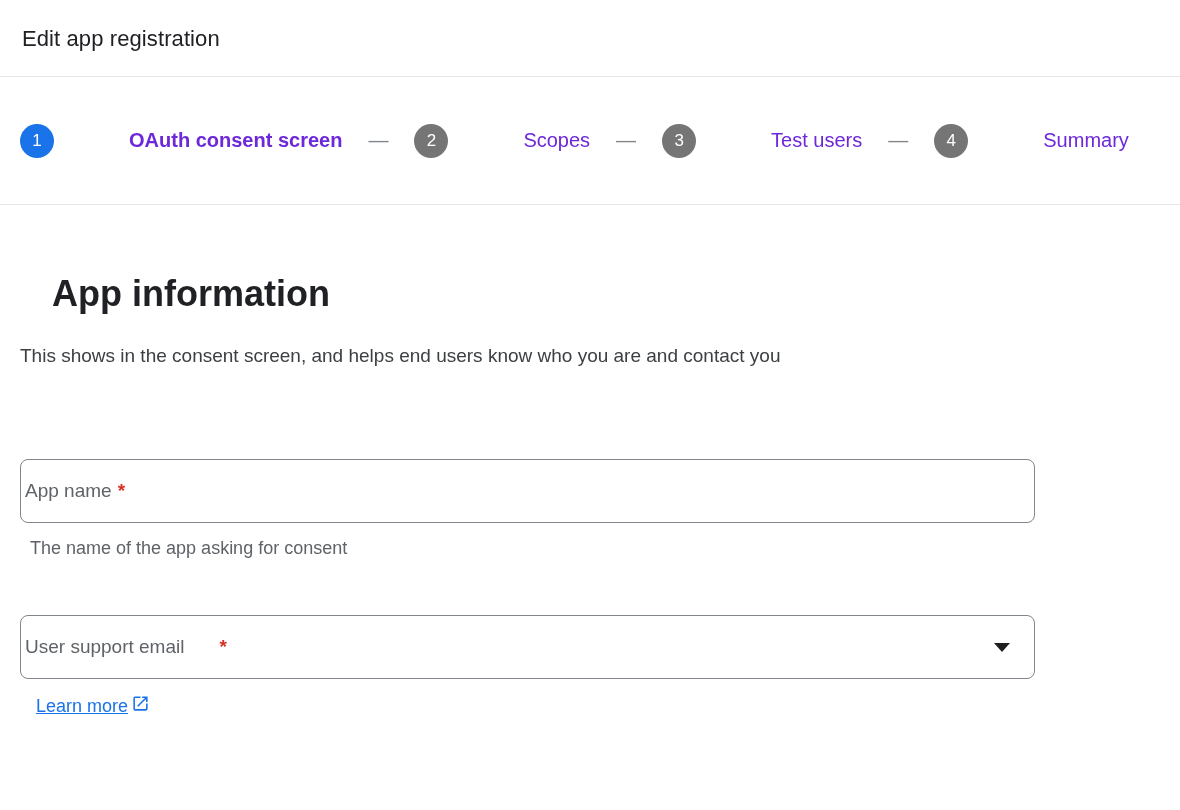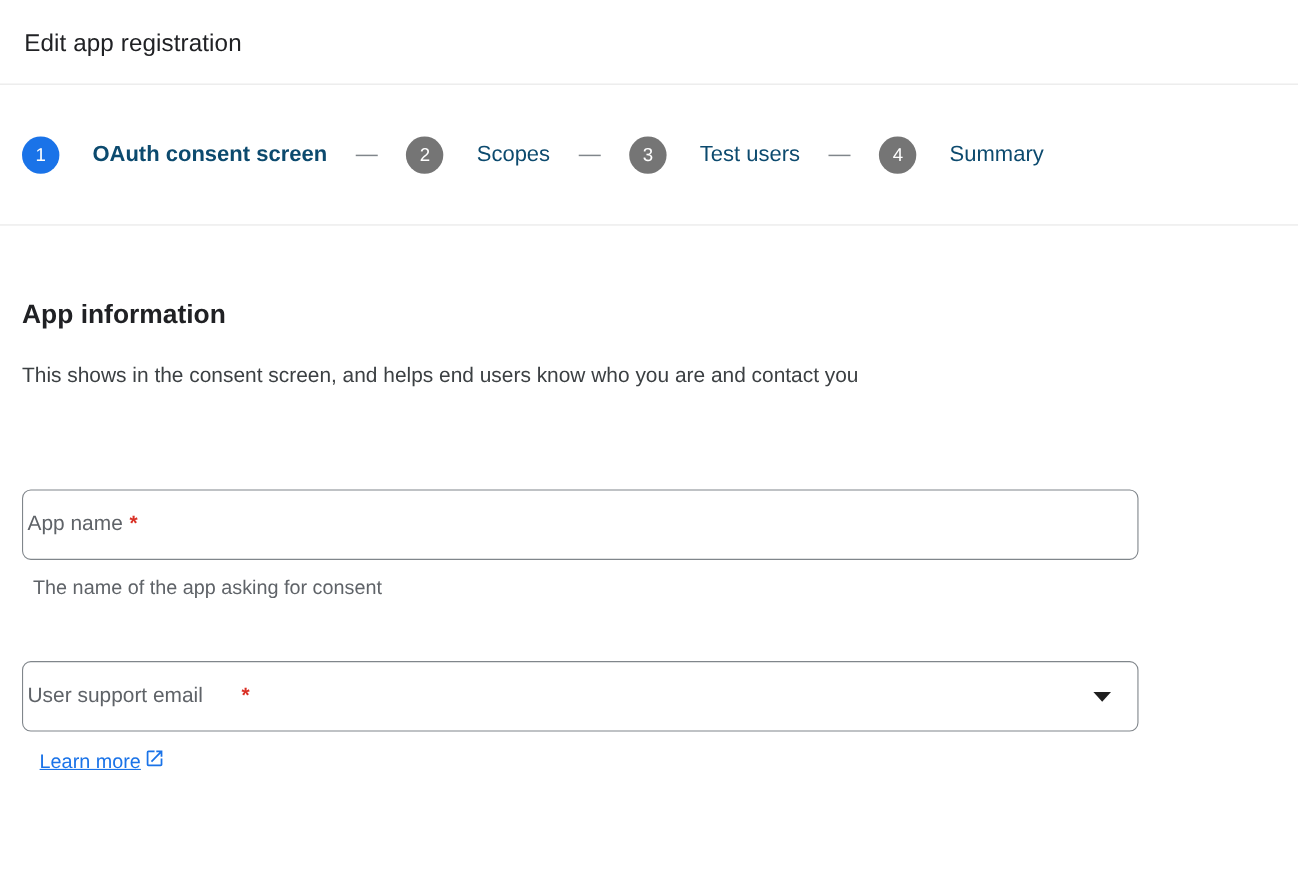--- a/index.html
+++ b/index.html
@@ -30,27 +30,27 @@
   .step-circle {
     width: 34px; height: 34px;
     border-radius: 50%;
     background: #757575;
     color: #ffffff;
     font-size: 17px;
     display: flex; align-items: center; justify-content: center;
     flex: 0 0 auto;
   }
   .step.active .step-circle { background: #1a73e8; }
-  .step-label { font-size: 20px; color: #0c4a6e; white-space: nowrap; }
+  .step-label { font-size: 20px; color: #6d28d9; white-space: nowrap; margin-left: 45px; }
   .step.active .step-label { font-weight: 700; }
   .step-separator { color: #80868b; font-size: 20px; }
 
   
   .section { padding: 0 20px; }
-  .section-heading { margin-top: 68px; font-size: 24px; font-weight: 700; color: #202124; }
+  .section-heading { margin-top: 68px; font-size: 36px; font-weight: 700; color: #202124; margin-left: 32px; }
   .section-description {
     margin-top: 20px;
     font-size: 19px;
     line-height: 42px;
     color: #3c4043;
     max-width: 958px;
   }
 
   
   .form { margin-top: 82px; }

